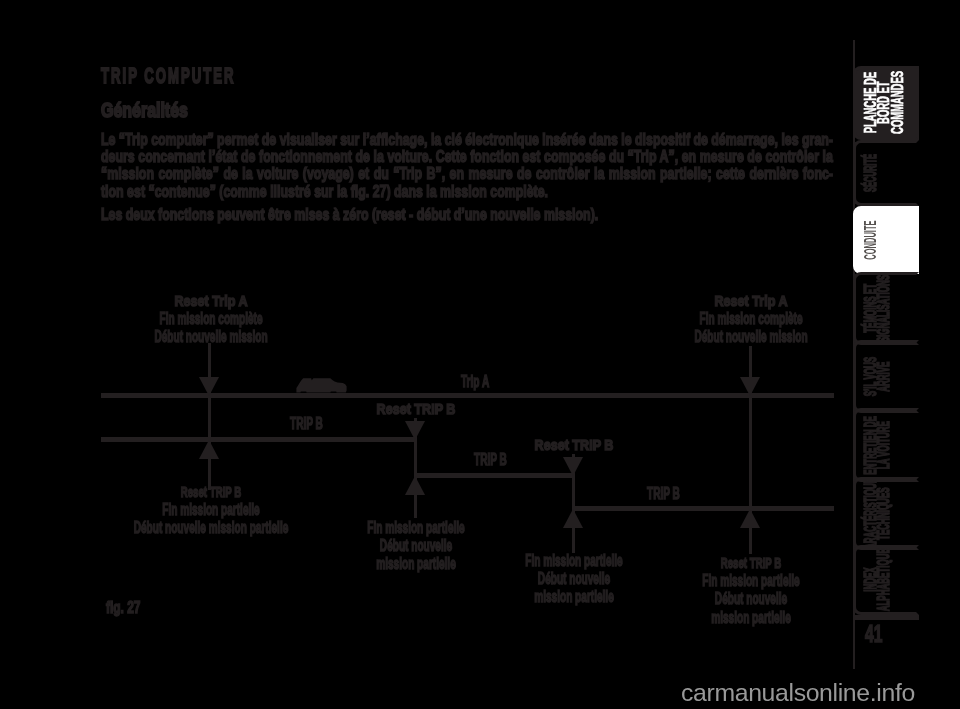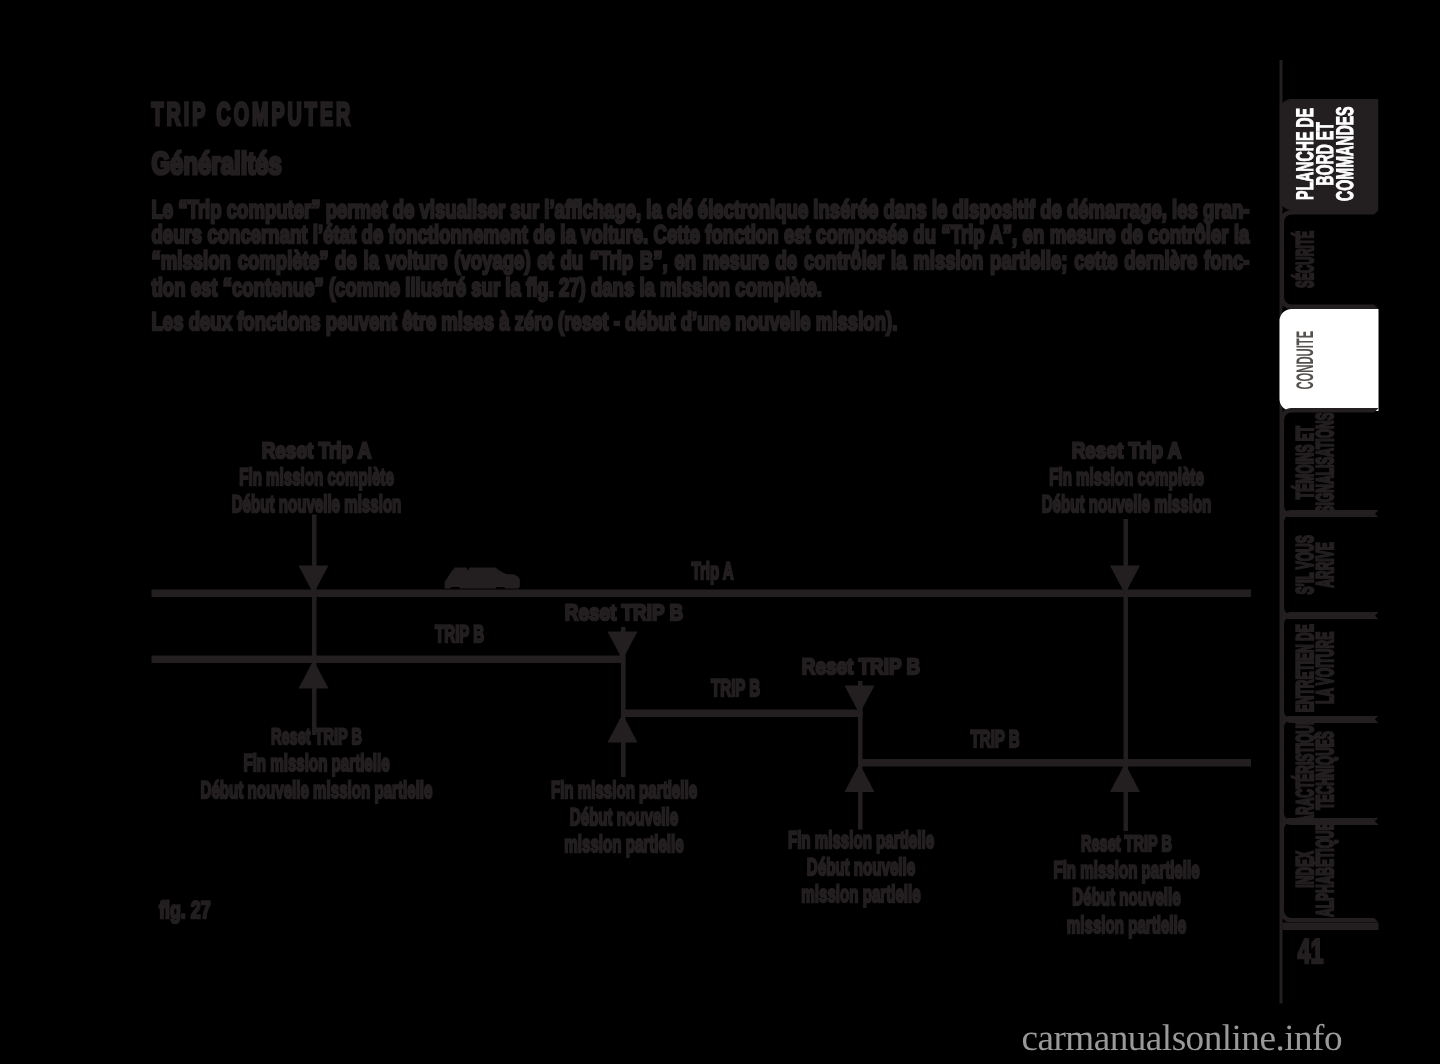--- a/index.html
+++ b/index.html
@@ -60,21 +60,21 @@
 .tab.dim .tabtxt>i{transform:scaleY(0.5);}
 .tab.oneline .tabtxt>i{transform:scaleY(0.47);}
 .tab.lit .tabtxt{color:#ffffff;-webkit-text-stroke:0.7px #ffffff;}
 #botline{position:absolute;left:855px;top:614.8px;width:64px;height:5px;background:#231f20;}
 #pagenum{position:absolute;left:865px;top:622.5px;font-size:23px;font-weight:bold;
   line-height:23px;-webkit-text-stroke:1.6px #231f20;
   transform:scaleX(0.68);transform-origin:left top;}
 
 
 #wm{position:absolute;left:681px;top:680px;font-size:24.8px;color:#999999;
-  font-family:Liberation Serif, serif;letter-spacing:-0.35px;line-height:26px;}
+  font-family:Liberation Sans, sans-serif;letter-spacing:-0.35px;line-height:26px;}
 </style>
 </head>
 <body>
 
 <div id="page">
 
   <div id="article">
     <div id="title">TRIP COMPUTER</div>
     <div id="subtitle">Généralités</div>
     <div class="pline" style="top:130.5px;word-spacing:-0.04px">Le “Trip computer” permet de visualiser sur l’affichage, la clé électronique insérée dans le dispositif de démarrage, les gran-</div>

